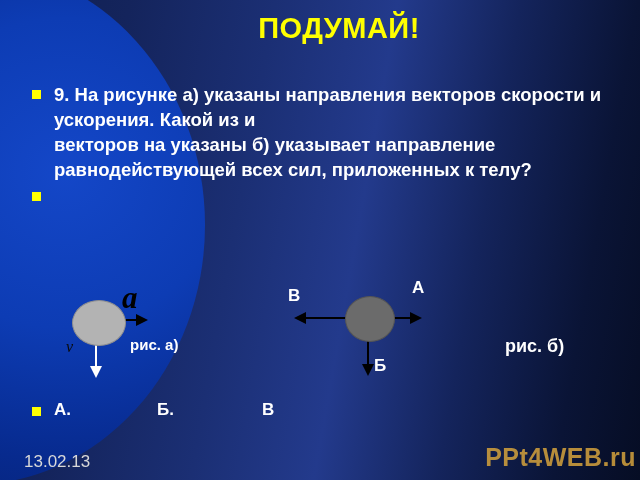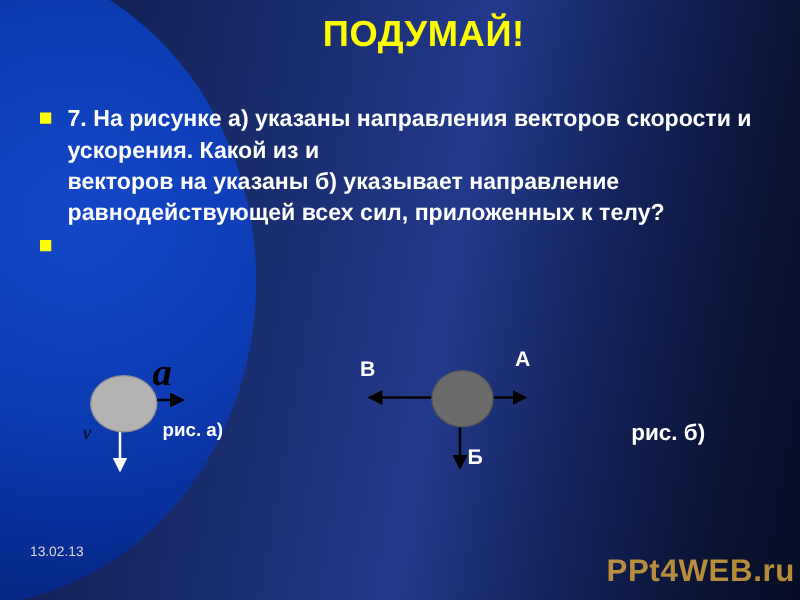--- a/index.html
+++ b/index.html
@@ -153,22 +153,22 @@
   .answer-line {
     color: #ffffff;
     font-size: 17px;
     font-weight: bold;
   }
   .answer-line span.gap1 { display: inline-block; width: 86px; }
   .answer-line span.gap2 { display: inline-block; width: 88px; }
   .date-stamp {
     position: absolute;
     left: 24px;
-    top: 436px;
-    font-size: 11px;
+    top: 452px;
+    font-size: 17px;
     color: #d8d8d8;
   }
   .watermark {
     position: absolute;
     right: 4px;
     bottom: 8px;
     font-size: 25px;
     font-weight: bold;
     color: #cf9e3c;
     opacity: 0.88;
@@ -189,21 +189,21 @@
 
 <div class="slide">
 
   <div class="ellipse-deco"></div>
 
   <div class="title">ПОДУМАЙ!</div>
 
   <div class="body-block">
     <div class="bullet-row">
       <span class="bullet-mark"></span>
-      <div class="bullet-text">7. На рисунке а) указаны направления векторов скорости и ускорения. Какой из и</div>
+      <div class="bullet-text">9. На рисунке а) указаны направления векторов скорости и ускорения. Какой из и</div>
       <div class="bullet-text"> векторов на указаны б) указывает направление  равнодействующей всех сил, приложенных  к телу?</div>
     </div>
     <div class="spacer-bullet">
       <span class="bullet-mark"></span>
     </div>
   </div>
 
   <div class="figure-area">
 
     <svg class="arrows" viewBox="0 0 640 150">
@@ -232,17 +232,23 @@
     <div class="label-v-italic">v</div>
 
     <div class="ris-a">рис. а)</div>
     <div class="ris-b">рис. б)</div>
 
     <div class="lbl lbl-A">А</div>
     <div class="lbl lbl-B-left">В</div>
     <div class="lbl lbl-Б">Б</div>
   </div>
 
+  <div class="answers">
+    <span class="bullet-mark"></span>
+    <div class="answer-line" style="padding-left:24px;">
+      <span>А.</span><span class="gap1"></span><span>Б.</span><span class="gap2"></span><span>В</span>
+    </div>
+  </div>
 
   <div class="date-stamp">13.02.13</div>
   <div class="watermark">PPt4WEB.ru</div>
 
 </div>
 
 </body></html>

